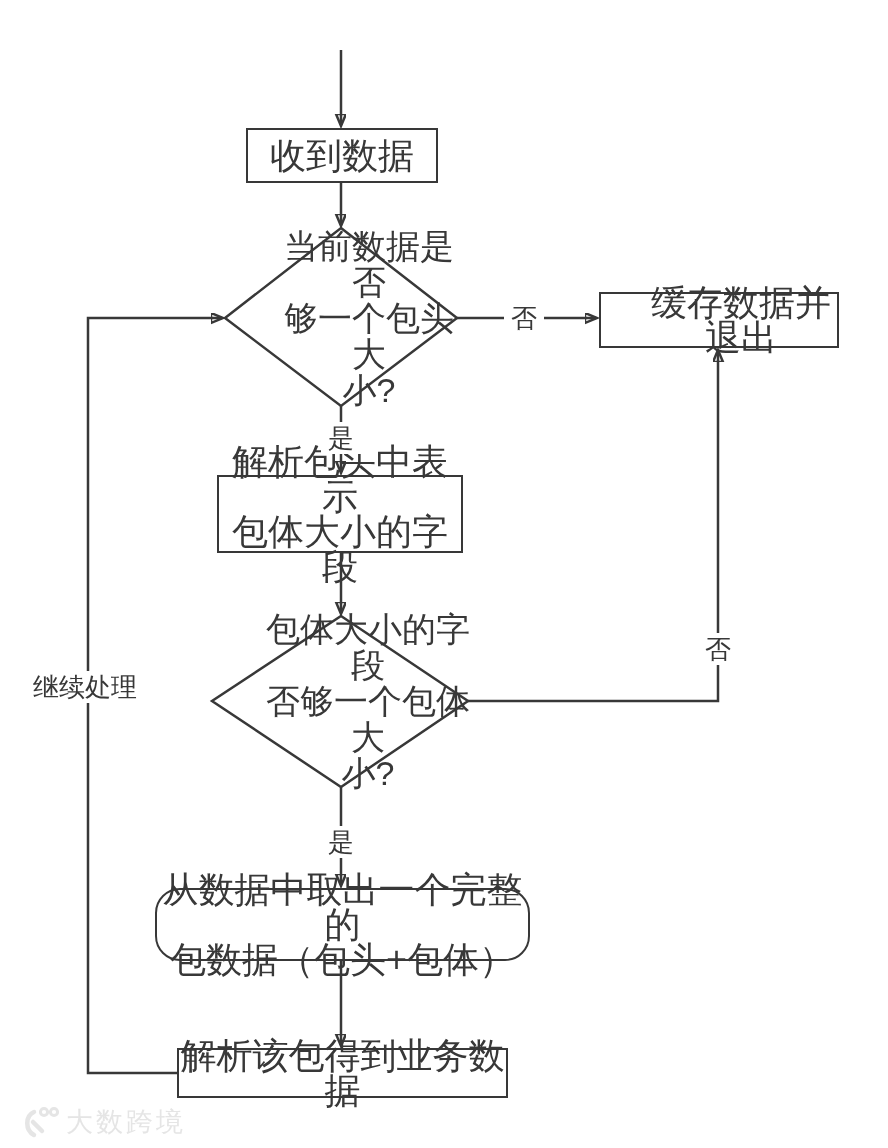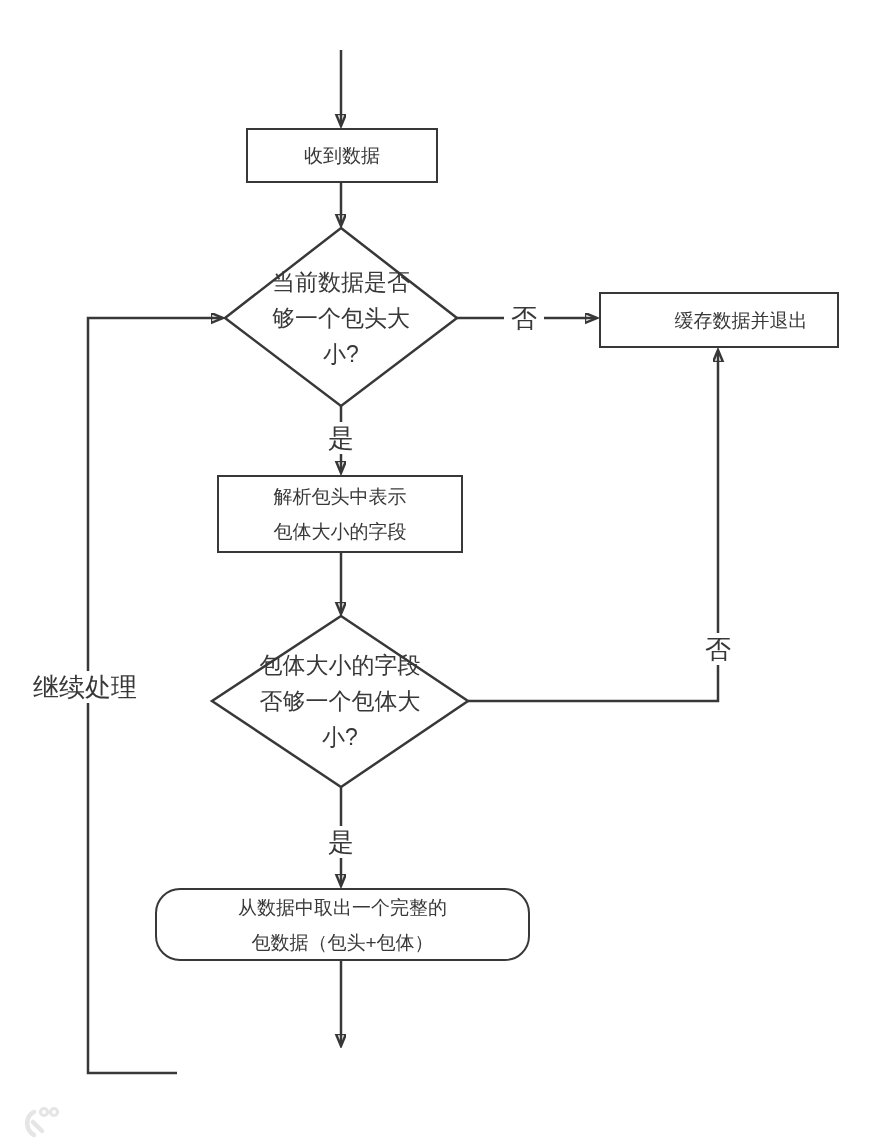--- a/index.html
+++ b/index.html
@@ -31,31 +31,32 @@
   }
   .node-box {
     position: absolute;
     box-sizing: border-box;
     border: 2.5px solid #383838;
     background: #ffffff;
     display: flex;
     align-items: center;
     justify-content: center;
     text-align: center;
-    font-size: 19px;
+    font-size: 36px;
     line-height: 35px;
     white-space: pre-line;
   }
   .decision-text {
     position: absolute;
     transform: translate(-50%, -50%);
     text-align: center;
-    font-size: 23px;
+    font-size: 34px;
     line-height: 36px;
     white-space: pre-line;
+    margin-left: 28px;
   }
   .edge-label {
     position: absolute;
     transform: translate(-50%, -50%);
     background: #ffffff;
     padding: 1px 7px;
     font-size: 26px;
     line-height: 30px;
     text-align: center;
     white-space: nowrap;
@@ -118,20 +119,23 @@
   <div class="node-box" style="left:217px; top:475px; width:246px; height:78px;align-items:center;">
     <span>解析包头中表示
 包体大小的字段</span>
   </div>
 
   <div class="node-box" style="left:155px; top:888px; width:375px; height:73px;border-radius:25px;">
     <span>从数据中取出一个完整的
 包数据（包头+包体）</span>
   </div>
 
+  <div class="node-box" style="left:177px; top:1048px; width:331px; height:50px;">
+    <span>解析该包得到业务数据</span>
+  </div>
 
   <div class="decision-text" style="left:341px; top:318px; width:180px;">当前数据是否
 够一个包头大
 小?</div>
 
   <div class="decision-text" style="left:340px; top:701px; width:210px;">包体大小的字段
 否够一个包体大
 小?</div>
 
   <div class="edge-label" style="left:524px; top:318px;">否</div>
@@ -144,15 +148,16 @@
 
   <div class="edge-label" style="left:85px; top:672px;margin-top:15px;">继续处理</div>
 
   <div class="watermark">
     <svg width="40" height="36" viewBox="0 0 40 36" xmlns="http://www.w3.org/2000/svg">
       <path d="M14,8 C5,12 5,26 14,31" stroke="#e5e5e5" stroke-width="4.5" fill="none" stroke-linecap="round"></path>
       <path d="M13,18 L22,27" stroke="#e5e5e5" stroke-width="4.5" fill="none" stroke-linecap="round"></path>
       <circle cx="24" cy="8" r="3.6" stroke="#e5e5e5" stroke-width="3" fill="none"></circle>
       <circle cx="34" cy="8" r="3.6" stroke="#e5e5e5" stroke-width="3" fill="none"></circle>
     </svg>
+    <span>大数跨境</span>
   </div>
 
 </div>
 
 </body></html>

